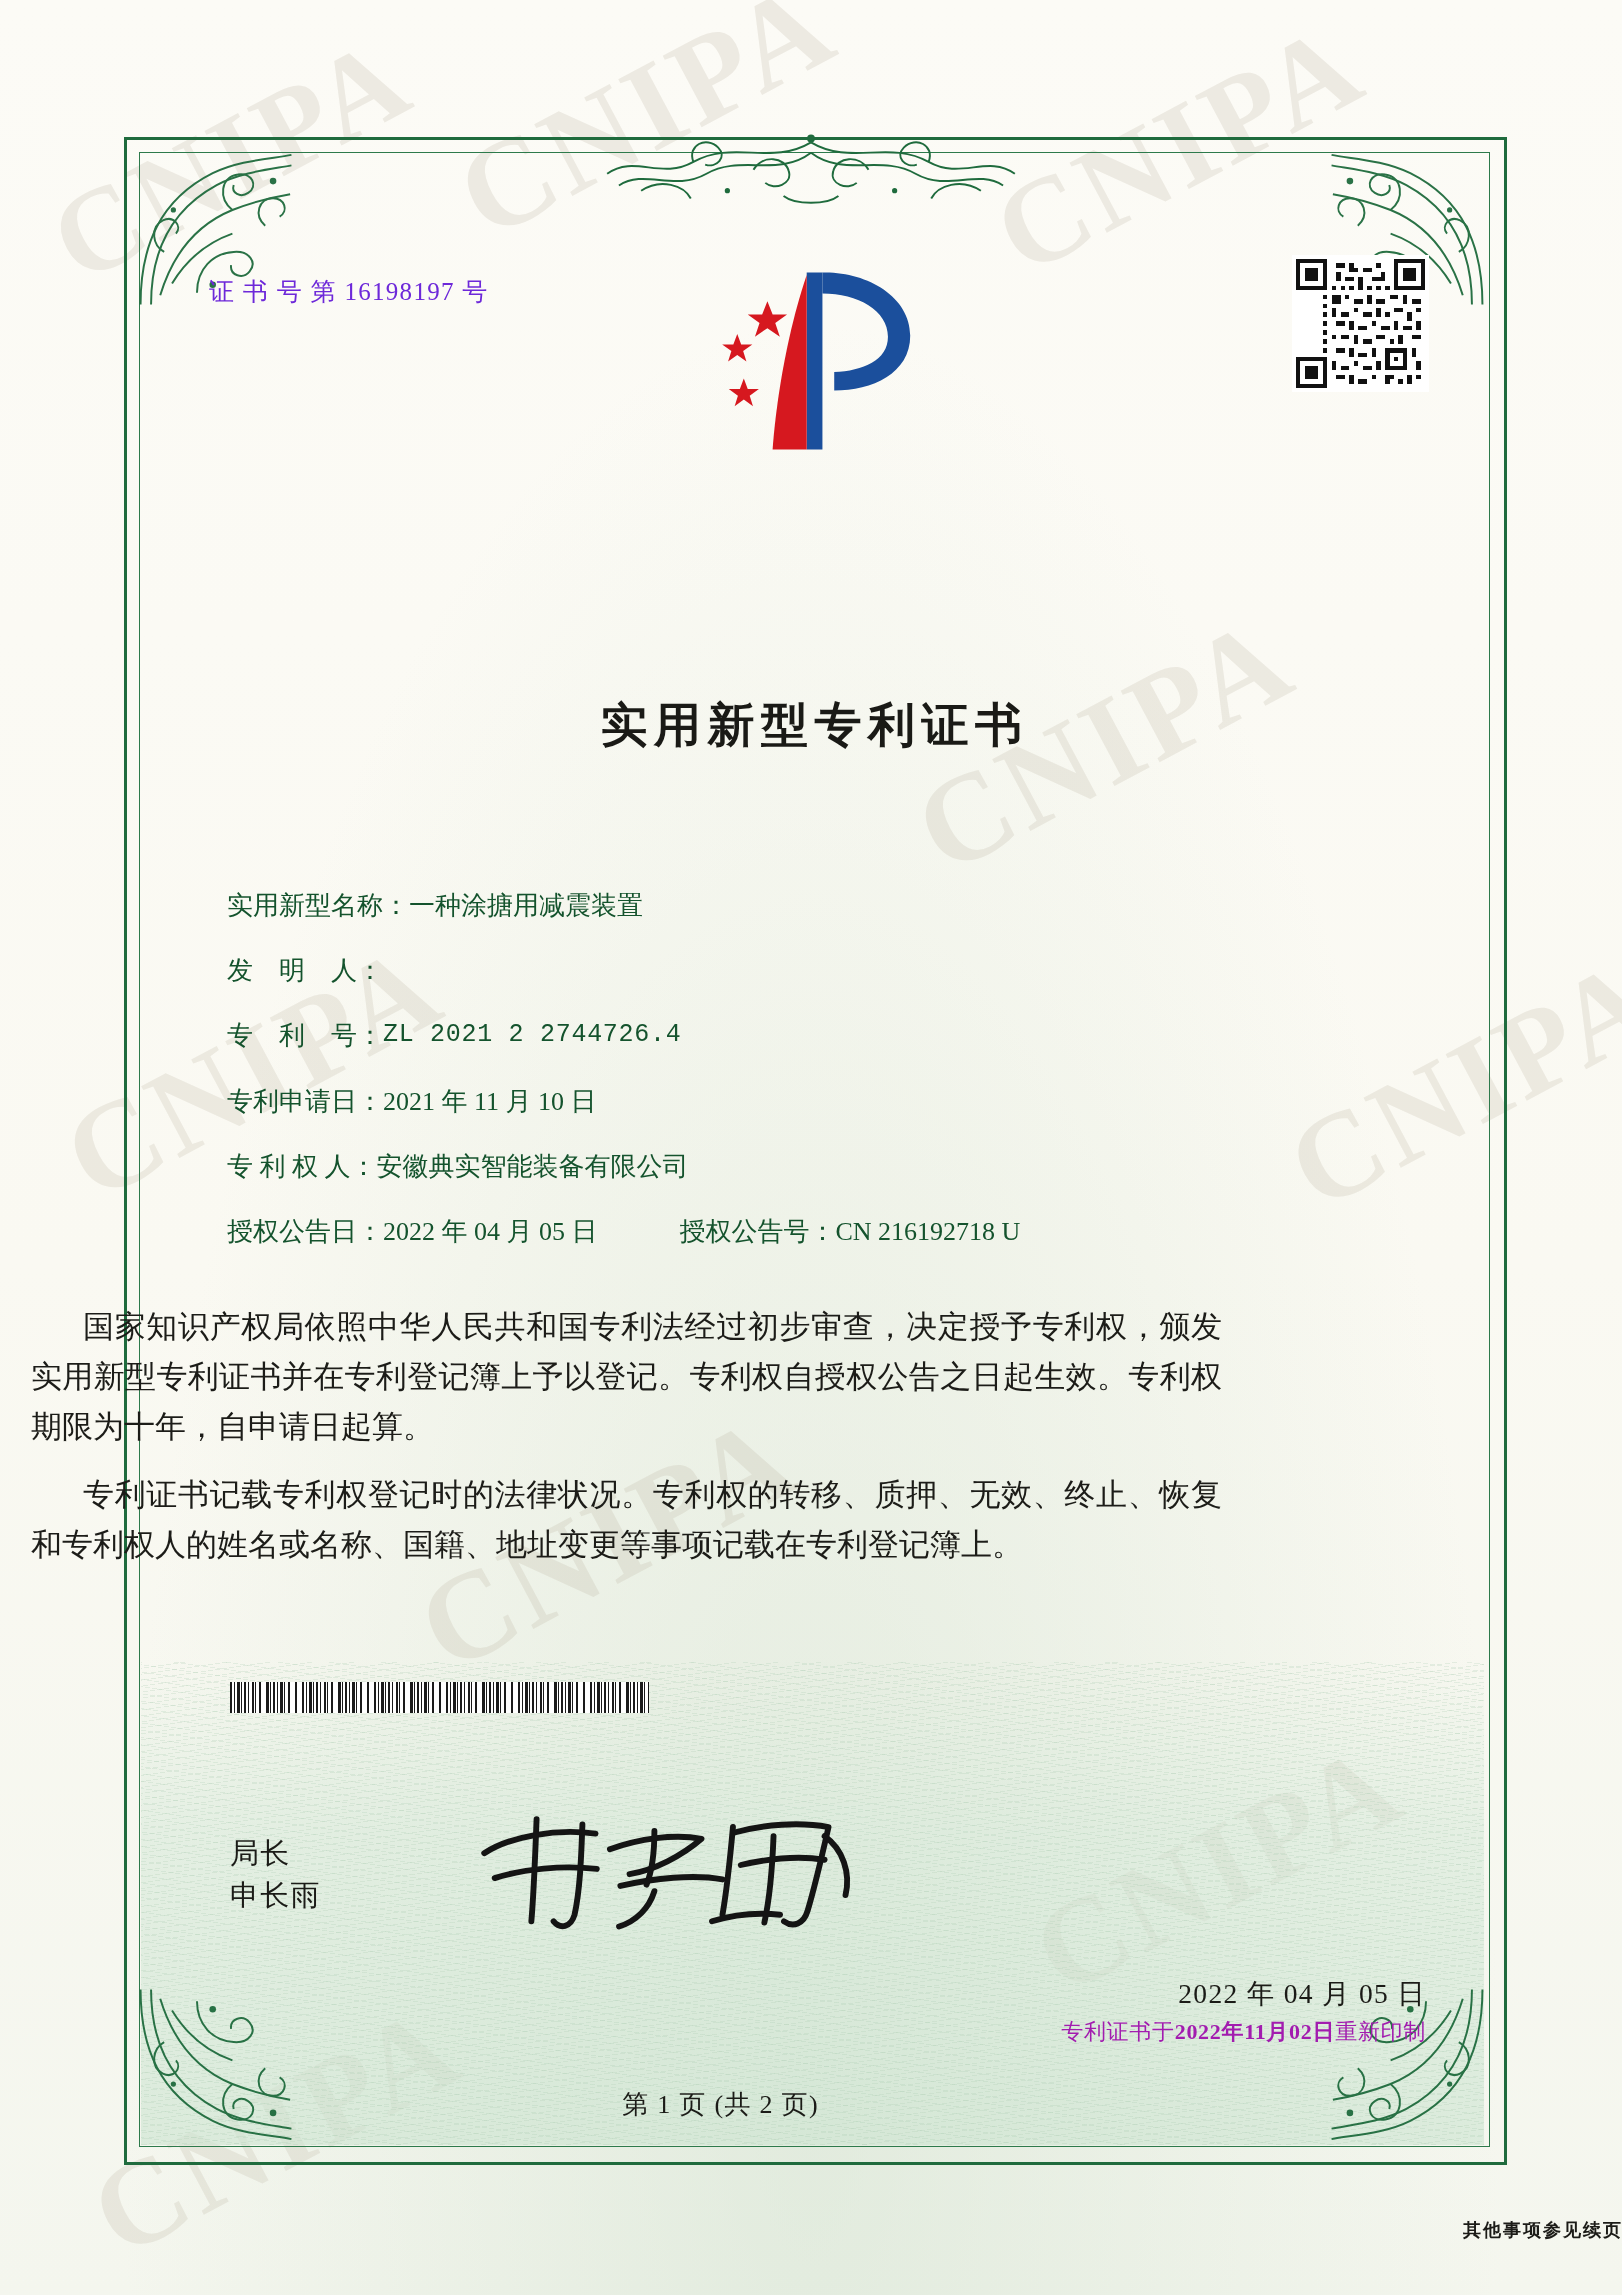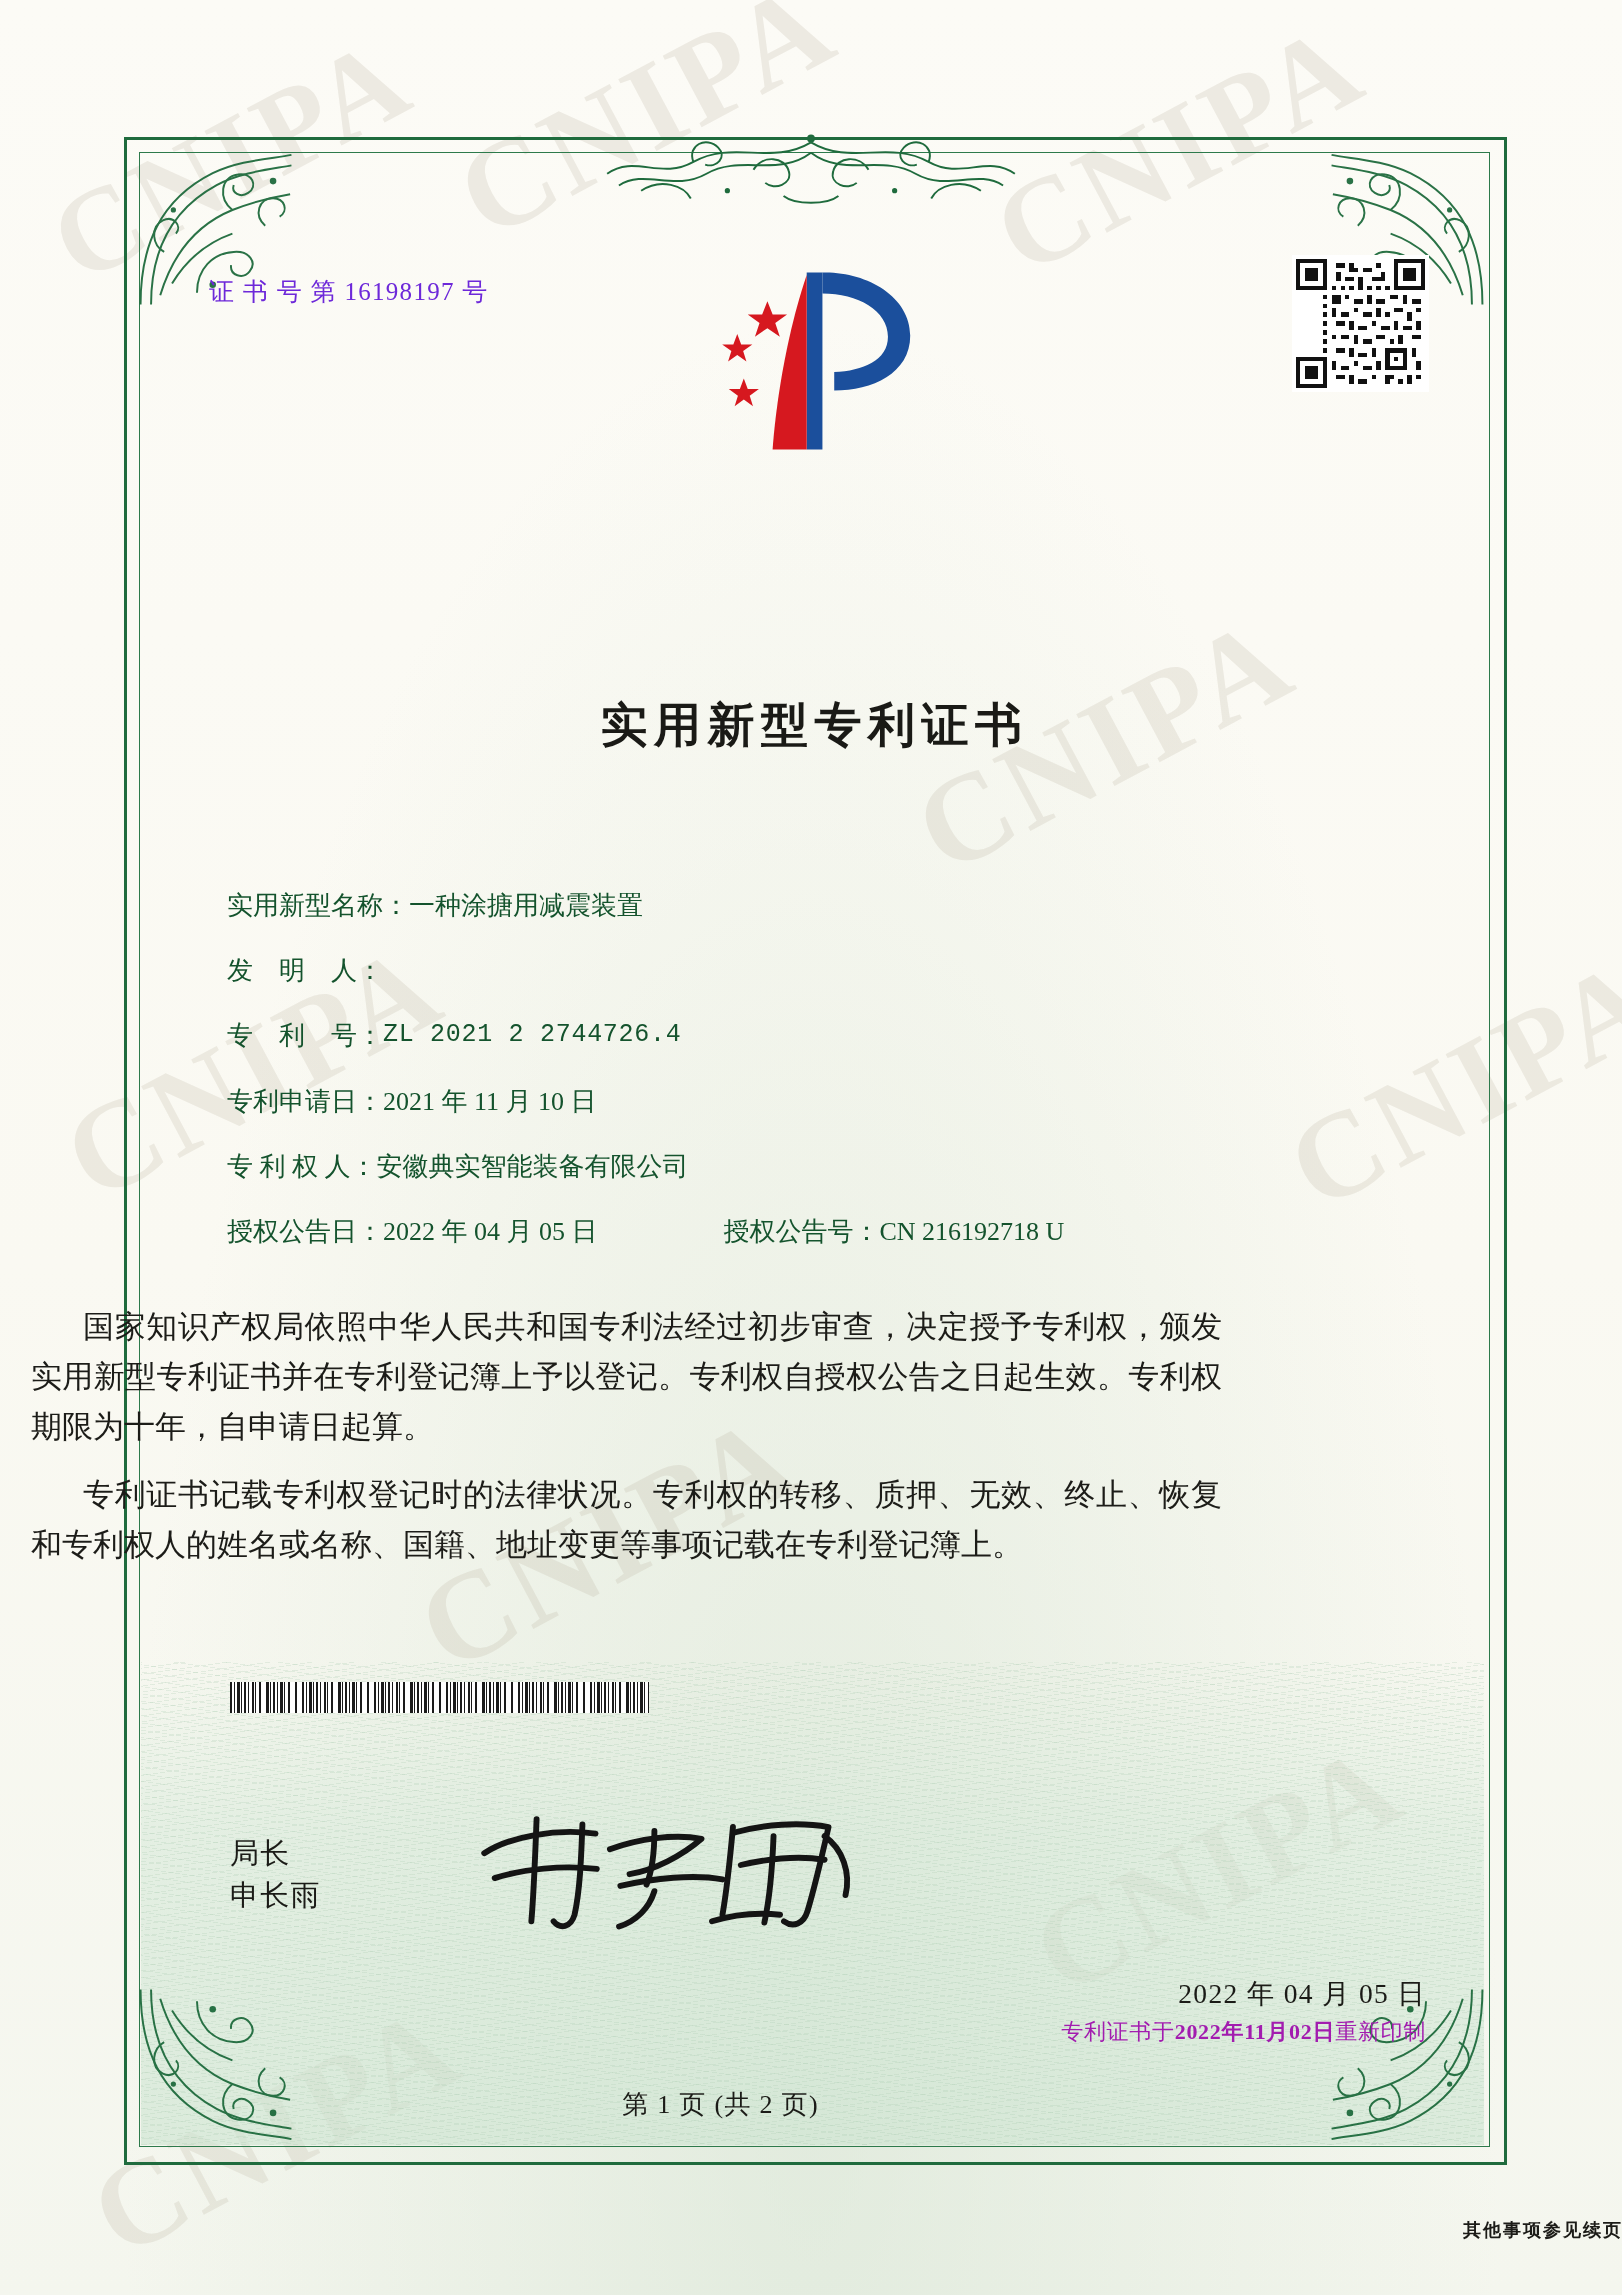--- a/index.html
+++ b/index.html
@@ -167,21 +167,20 @@
   }
   .f-value.mono {
     font-family: "Liberation Mono", "DejaVu Sans Mono", monospace;
     font-size: 25px;
     letter-spacing: 0.7px;
   }
   .two-col {
     display: flex;
     align-items: flex-end;
     margin-bottom: 30px;
-    gap: 44px;
   }
   .two-col .seg { display: flex; }
   .two-col .seg.right { margin-left: 82px; }
 
   .paras {
     position: absolute;
     left: 31px;
     top: 1302px;
     width: 1191px;
     font-size: 31px;

